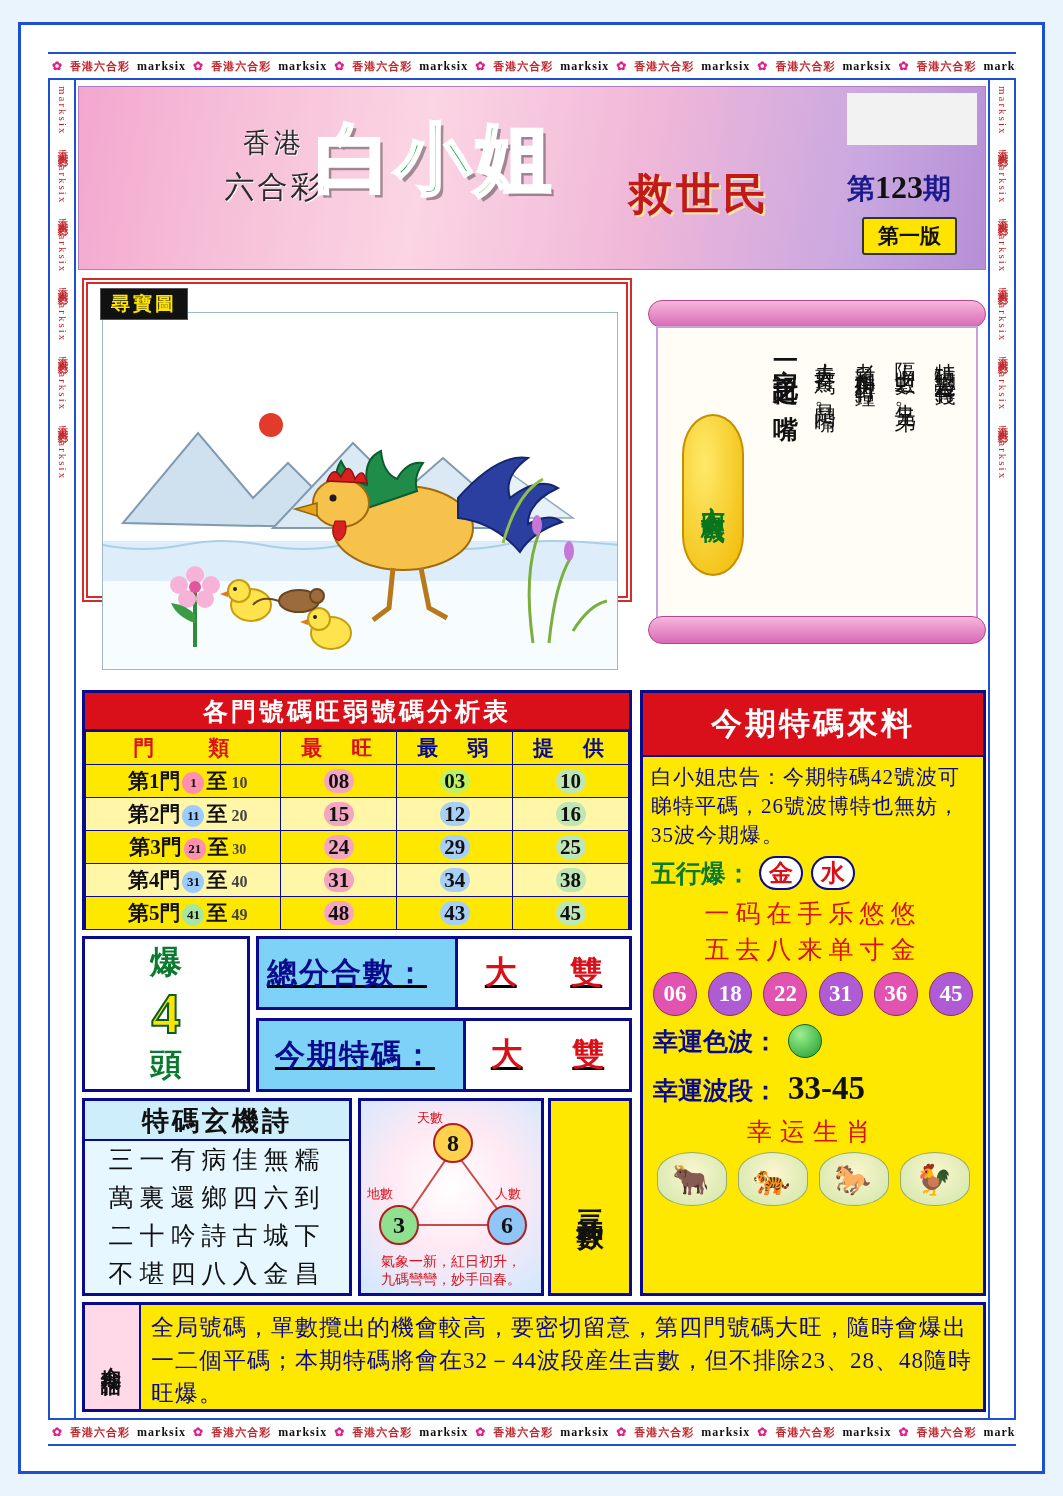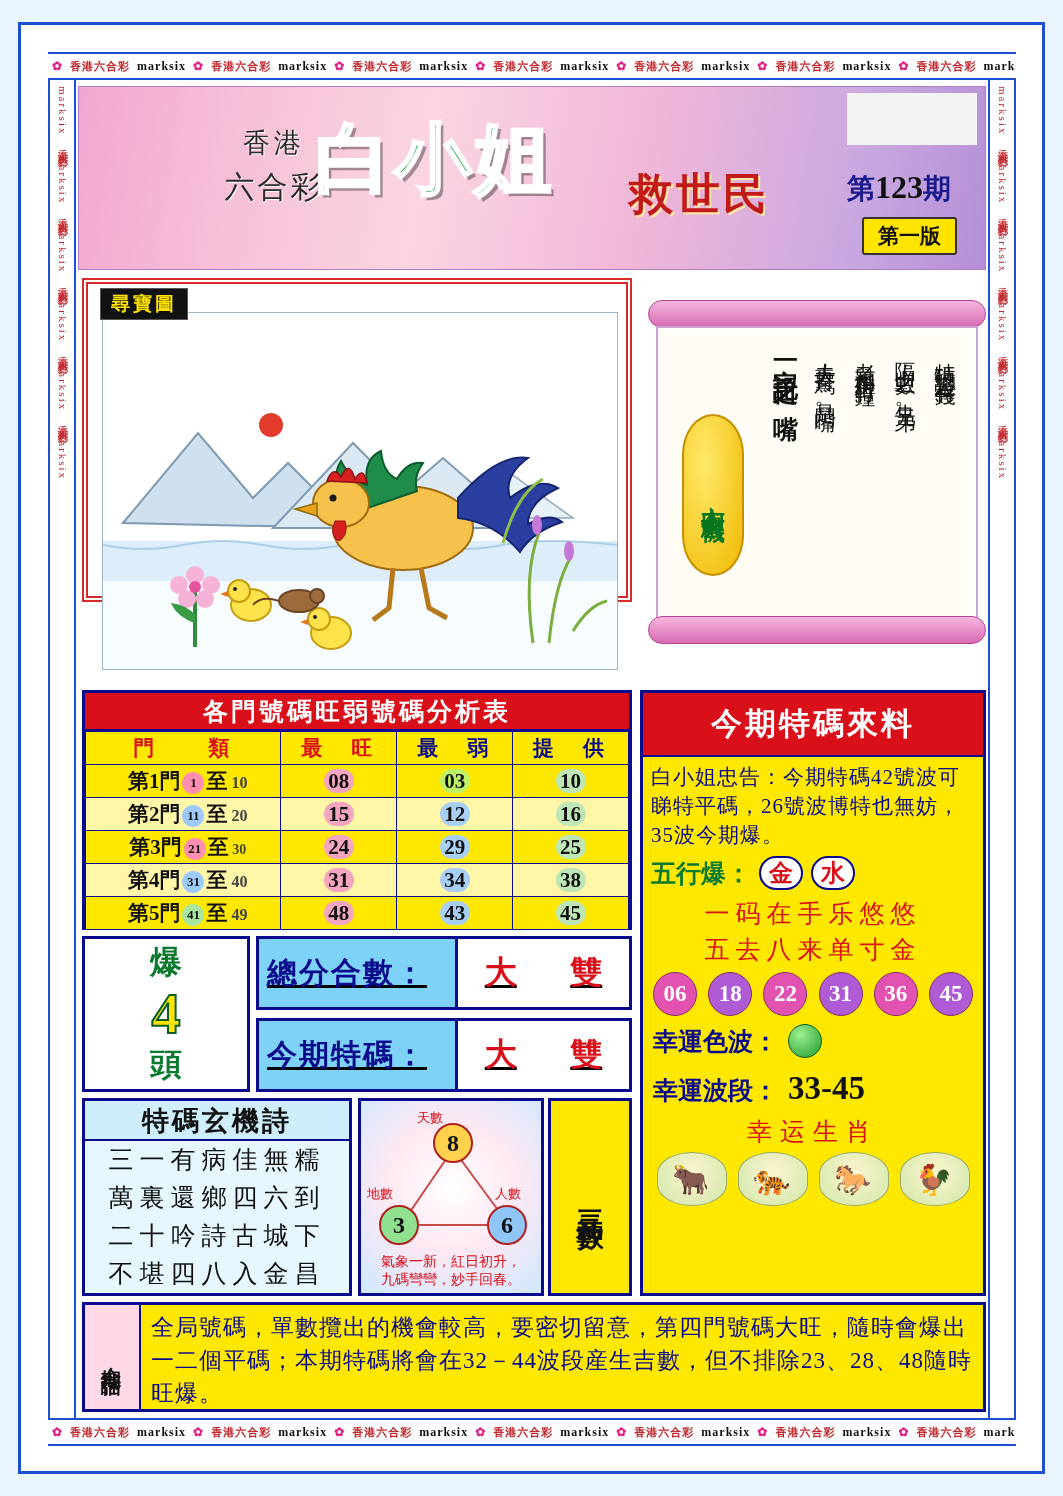--- a/index.html
+++ b/index.html
@@ -207,21 +207,21 @@
   }
   .rows {
     position:absolute; left:256px; top:936px; width:376px; height:156px;
   }
   .rowbox {
     position:absolute; left:0; width:376px; height:74px;
     border:3px solid #0a0a8c; background:#7fd2f7;
     display:flex; align-items:center;text-decoration:underline;
   }
   .rowbox.r1 { top:0; }
-  .rowbox.r2 { top:82px; }
+  .rowbox.r2 { top:82px;padding-left:8px; }
   .rowbox .lbl {
     flex:0 0 196px; font-family:"Liberation Serif",serif; font-size:30px;
     font-weight:bold; color:#0a0a8c; padding-left:8px; letter-spacing:2px;
   }
   .rowbox .val {
     flex:1; background:#fff; height:100%; display:flex; align-items:center;
     justify-content:space-around; border-left:3px solid #0a0a8c;
     font-family:"Liberation Serif",serif; font-size:32px; font-weight:bold; color:#d9101a;
   }
 

